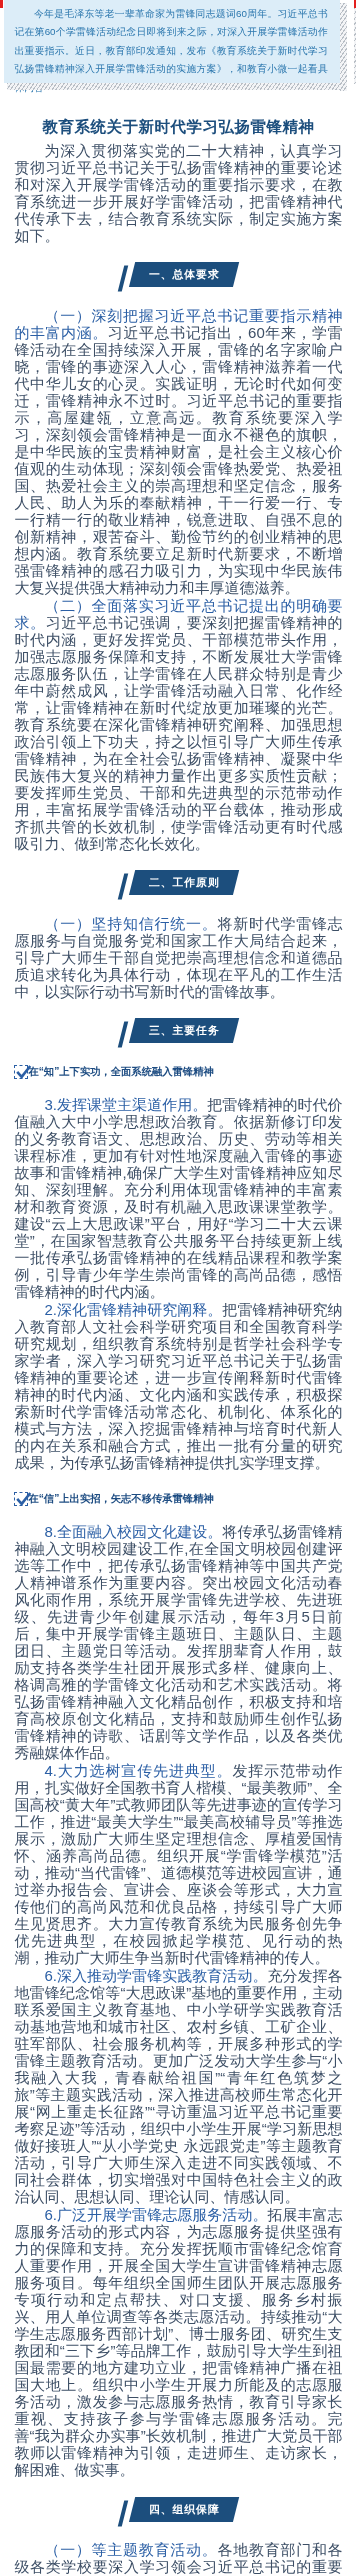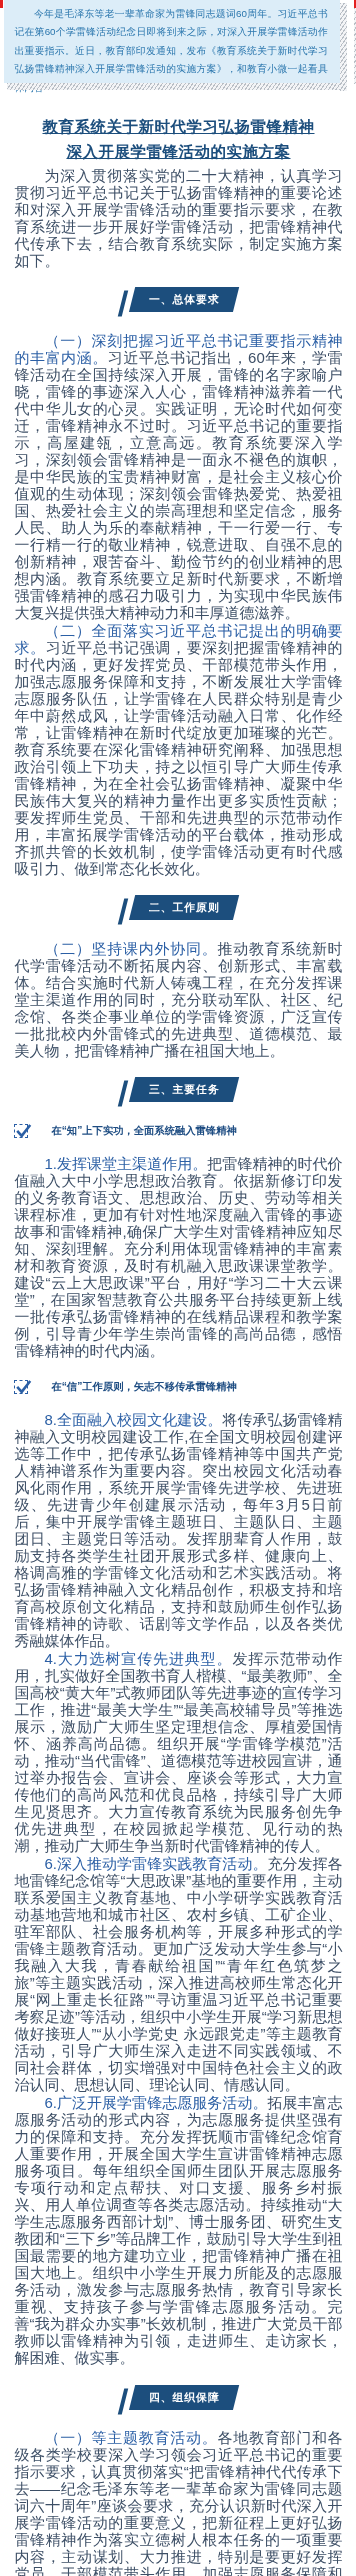--- a/index.html
+++ b/index.html
@@ -28,21 +28,21 @@
     position:absolute; left:4.1px; top:0; width:336px; height:83px;
     background:#dcedf8; padding:4.6px 12.4px 4.6px 10.3px;
   }
   .intro-box p {
     color:#2a76ad; font-size:9.8px; line-height:18.5px;
     text-indent:2em; text-align:justify;
   }
   
   .doc-title {
     margin:21.6px 10.3px 3.1px; text-align:center;
-    color:#1c4e7d; font-weight:bold; font-size:15.5px; line-height:25px; letter-spacing:0.5px;text-decoration:underline;
+    color:#1c4e7d; font-weight:bold; font-size:15.5px; line-height:25px; letter-spacing:0.5px;
   }
   
   .content { padding:0 14.4px; }
   .para {
     font-size:15px; line-height:17px; margin:1px 0;
     color:#3d4f66; text-indent:2em; text-align:justify;
   }
   .para .lead { font-weight:normal; color:#2b5fa5; }
   
   .banner-row {
@@ -62,42 +62,41 @@
     color:#ffffff; font-weight:bold; font-size:10.8px; letter-spacing:1px;
   }
   
   .check-row { display:flex; align-items:center; margin:20.6px 0 17.5px; }
   .checkbox {
     width:14px; height:14px; flex:0 0 14px;
     border:1px dashed #2b5fa5; position:relative;
   }
   .checkbox svg { position:absolute; left:0.5px; top:-1px; overflow:visible; }
   .check-label {
-    margin-left:23px; color:#1d4c82; font-weight:bold; font-size:10.3px;
+    color:#1d4c82; font-weight:bold; font-size:10.3px;
   }
 </style>
 </head>
 <body>
 
 <div id="page">
 
   <div class="intro-wrap">
     <span class="red-frag left"></span>
     <span class="red-frag right"></span>
     <div class="intro-box">
       <p>今年是毛泽东等老一辈革命家为雷锋同志题词60周年。习近平总书记在第60个学雷锋活动纪念日即将到来之际，对深入开展学雷锋活动作出重要指示。近日，教育部印发通知，发布《教育系统关于新时代学习弘扬雷锋精神深入开展学雷锋活动的实施方案》，和教育小微一起看具体内容——</p>
     </div>
     <div class="hatch hatch-right"></div>
     <div class="hatch hatch-bottom"></div>
     <div class="hatch edge-hatch"></div>
   </div>
 
   <h1 class="doc-title">
     <span>教育系统关于新时代学习弘扬雷锋精神</span><br>
-    <span>深入开展学雷锋活动的实施方案</span>
   </h1>
 
   <div class="content">
 
     <p class="para"><span>为深入贯彻落实党的二十大精神，认真学习贯彻习近平总书记关于弘扬雷锋精神的重要论述和对深入开展学雷锋活动的重要指示要求，在教育系统进一步开展好学雷锋活动，把雷锋精神代代传承下去，结合教育系统实际，制定实施方案如下。</span></p>
 
     <div class="banner-row">
       <span class="banner-slash"></span>
       <div class="banner-shape">
         <span class="banner-text">一、总体要求</span>
@@ -108,46 +107,47 @@
     <p class="para"><span class="lead">（一）深刻把握习近平总书记重要指示精神的丰富内涵。</span><span>习近平总书记指出，60年来，学雷锋活动在全国持续深入开展，雷锋的名字家喻户晓，雷锋的事迹深入人心，雷锋精神滋养着一代代中华儿女的心灵。实践证明，无论时代如何变迁，雷锋精神永不过时。习近平总书记的重要指示，高屋建瓴，立意高远。教育系统要深入学习，深刻领会雷锋精神是一面永不褪色的旗帜，是中华民族的宝贵精神财富，是社会主义核心价值观的生动体现；深刻领会雷锋热爱党、热爱祖国、热爱社会主义的崇高理想和坚定信念，服务人民、助人为乐的奉献精神，干一行爱一行、专一行精一行的敬业精神，锐意进取、自强不息的创新精神，艰苦奋斗、勤俭节约的创业精神的思想内涵。教育系统要立足新时代新要求，不断增强雷锋精神的感召力吸引力，为实现中华民族伟大复兴提供强大精神动力和丰厚道德滋养。</span></p>
     <p class="para"><span class="lead">（二）全面落实习近平总书记提出的明确要求。</span><span>习近平总书记强调，要深刻把握雷锋精神的时代内涵，更好发挥党员、干部模范带头作用，加强志愿服务保障和支持，不断发展壮大学雷锋志愿服务队伍，让学雷锋在人民群众特别是青少年中蔚然成风，让学雷锋活动融入日常、化作经常，让雷锋精神在新时代绽放更加璀璨的光芒。教育系统要在深化雷锋精神研究阐释、加强思想政治引领上下功夫，持之以恒引导广大师生传承雷锋精神，为在全社会弘扬雷锋精神、凝聚中华民族伟大复兴的精神力量作出更多实质性贡献；要发挥师生党员、干部和先进典型的示范带动作用，丰富拓展学雷锋活动的平台载体，推动形成齐抓共管的长效机制，使学雷锋活动更有时代感吸引力、做到常态化长效化。</span></p>
 
     <div class="banner-row">
       <span class="banner-slash"></span>
       <div class="banner-shape">
         <span class="banner-text">二、工作原则</span>
       </div>
     </div>
 
-    <p class="para"><span class="lead">（二）坚持课内外协同。</span><span>推动教育系统新时代学雷锋活动不断拓展内容、创新形式、丰富载体。结合实施时代新人铸魂工程，在充分发挥课堂主渠道作用的同时，充分联动军队、社区、纪念馆、各类企事业单位的学雷锋资源，广泛宣传一批批校内外雷锋式的先进典型、道德模范、最美人物，把雷锋精神广播在祖国大地上。</span></p>
+    <p class="para"><span class="lead">（一）坚持知信行统一。</span><span>将新时代学雷锋志愿服务与自觉服务党和国家工作大局结合起来，引导广大师生干部自觉把崇高理想信念和道德品质追求转化为具体行动，体现在平凡的工作生活中，以实际行动书写新时代的雷锋故事。</span></p>
 
     <div class="banner-row">
       <span class="banner-slash"></span>
       <div class="banner-shape">
         <span class="banner-text">三、主要任务</span>
       </div>
     </div>
 
     <div class="check-row">
       <span class="checkbox">
         <svg width="15.5" height="15.5" viewBox="0 0 30 30">
           <path d="M4 15 L11 23 L26 4" fill="none" stroke="#2b5fa5" stroke-width="5" stroke-linecap="square"></path>
         </svg>
       </span>
       <span class="check-label">在“知”上下实功，全面系统融入雷锋精神</span>
     </div>
-    <p class="para"><span class="lead">1.发挥课堂主渠道作用。</span><span>把雷锋精神的时代价值融入大中小学思想政治教育。依据新修订印发的义务教育语文、思想政治、历史、劳动等相关课程标准，更加有针对性地深度融入雷锋的事迹故事和雷锋精神,确保广大学生对雷锋精神应知尽知、深刻理解。充分利用体现雷锋精神的丰富素材和教育资源，及时有机融入思政课课堂教学。建设“云上大思政课”平台，用好“学习二十大云课堂”，在国家智慧教育公共服务平台持续更新上线一批传承弘扬雷锋精神的在线精品课程和教学案例，引导青少年学生崇尚雷锋的高尚品德，感悟雷锋精神的时代内涵。</span></p>
+    <p class="para"><span class="lead">3.发挥课堂主渠道作用。</span><span>把雷锋精神的时代价值融入大中小学思想政治教育。依据新修订印发的义务教育语文、思想政治、历史、劳动等相关课程标准，更加有针对性地深度融入雷锋的事迹故事和雷锋精神,确保广大学生对雷锋精神应知尽知、深刻理解。充分利用体现雷锋精神的丰富素材和教育资源，及时有机融入思政课课堂教学。建设“云上大思政课”平台，用好“学习二十大云课堂”，在国家智慧教育公共服务平台持续更新上线一批传承弘扬雷锋精神的在线精品课程和教学案例，引导青少年学生崇尚雷锋的高尚品德，感悟雷锋精神的时代内涵。</span></p>
+    <p class="para"><span class="lead">2.深化雷锋精神研究阐释。</span><span>把雷锋精神研究纳入教育部人文社会科学研究项目和全国教育科学研究规划，组织教育系统特别是哲学社会科学专家学者，深入学习研究习近平总书记关于弘扬雷锋精神的重要论述，进一步宣传阐释新时代雷锋精神的时代内涵、文化内涵和实践传承，积极探索新时代学雷锋活动常态化、机制化、体系化的模式与方法，深入挖掘雷锋精神与培育时代新人的内在关系和融合方式，推出一批有分量的研究成果，为传承弘扬雷锋精神提供扎实学理支撑。</span></p>
 
     <div class="check-row">
       <span class="checkbox">
         <svg width="15.5" height="15.5" viewBox="0 0 30 30">
           <path d="M4 15 L11 23 L26 4" fill="none" stroke="#2b5fa5" stroke-width="5" stroke-linecap="square"></path>
         </svg>
       </span>
-      <span class="check-label">在“信”工作原则，矢志不移传承雷锋精神</span>
+      <span class="check-label">在“信”上出实招，矢志不移传承雷锋精神</span>
     </div>
     <p class="para"><span class="lead">8.全面融入校园文化建设。</span><span>将传承弘扬雷锋精神融入文明校园建设工作,在全国文明校园创建评选等工作中，把传承弘扬雷锋精神等中国共产党人精神谱系作为重要内容。突出校园文化活动春风化雨作用，系统开展学雷锋先进学校、先进班级、先进青少年创建展示活动，每年3月5日前后，集中开展学雷锋主题班日、主题队日、主题团日、主题党日等活动。发挥朋辈育人作用，鼓励支持各类学生社团开展形式多样、健康向上、格调高雅的学雷锋文化活动和艺术实践活动。将弘扬雷锋精神融入文化精品创作，积极支持和培育高校原创文化精品，支持和鼓励师生创作弘扬雷锋精神的诗歌、话剧等文学作品，以及各类优秀融媒体作品。</span></p>
     <p class="para"><span class="lead">4.大力选树宣传先进典型。</span><span>发挥示范带动作用，扎实做好全国教书育人楷模、“最美教师”、全国高校“黄大年”式教师团队等先进事迹的宣传学习工作，推进“最美大学生”“最美高校辅导员”等推选展示，激励广大师生坚定理想信念、厚植爱国情怀、涵养高尚品德。组织开展“学雷锋学模范”活动，推动“当代雷锋”、道德模范等进校园宣讲，通过举办报告会、宣讲会、座谈会等形式，大力宣传他们的高尚风范和优良品格，持续引导广大师生见贤思齐。大力宣传教育系统为民服务创先争优先进典型，在校园掀起学模范、见行动的热潮，推动广大师生争当新时代雷锋精神的传人。</span></p>
 
     <p class="para"><span class="lead">6.深入推动学雷锋实践教育活动。</span><span>充分发挥各地雷锋纪念馆等“大思政课”基地的重要作用，主动联系爱国主义教育基地、中小学研学实践教育活动基地营地和城市社区、农村乡镇、工矿企业、驻军部队、社会服务机构等，开展多种形式的学雷锋主题教育活动。更加广泛发动大学生参与“小我融入大我，青春献给祖国”“青年红色筑梦之旅”等主题实践活动，深入推进高校师生常态化开展“网上重走长征路”“寻访重温习近平总书记重要考察足迹”等活动，组织中小学生开展“学习新思想 做好接班人”“从小学党史 永远跟党走”等主题教育活动，引导广大师生深入走进不同实践领域、不同社会群体，切实增强对中国特色社会主义的政治认同、思想认同、理论认同、情感认同。</span></p>
     <p class="para"><span class="lead">6.广泛开展学雷锋志愿服务活动。</span><span>拓展丰富志愿服务活动的形式内容，为志愿服务提供坚强有力的保障和支持。充分发挥抚顺市雷锋纪念馆育人重要作用，开展全国大学生宣讲雷锋精神志愿服务项目。每年组织全国师生团队开展志愿服务专项行动和定点帮扶、对口支援、服务乡村振兴、用人单位调查等各类志愿活动。持续推动“大学生志愿服务西部计划”、博士服务团、研究生支教团和“三下乡”等品牌工作，鼓励引导大学生到祖国最需要的地方建功立业，把雷锋精神广播在祖国大地上。组织中小学生开展力所能及的志愿服务活动，激发参与志愿服务热情，教育引导家长重视、支持孩子参与学雷锋志愿服务活动。完善“我为群众办实事”长效机制，推进广大党员干部教师以雷锋精神为引领，走进师生、走访家长，解困难、做实事。</span></p>
 
     <div class="banner-row">
       <span class="banner-slash"></span>
       <div class="banner-shape">

